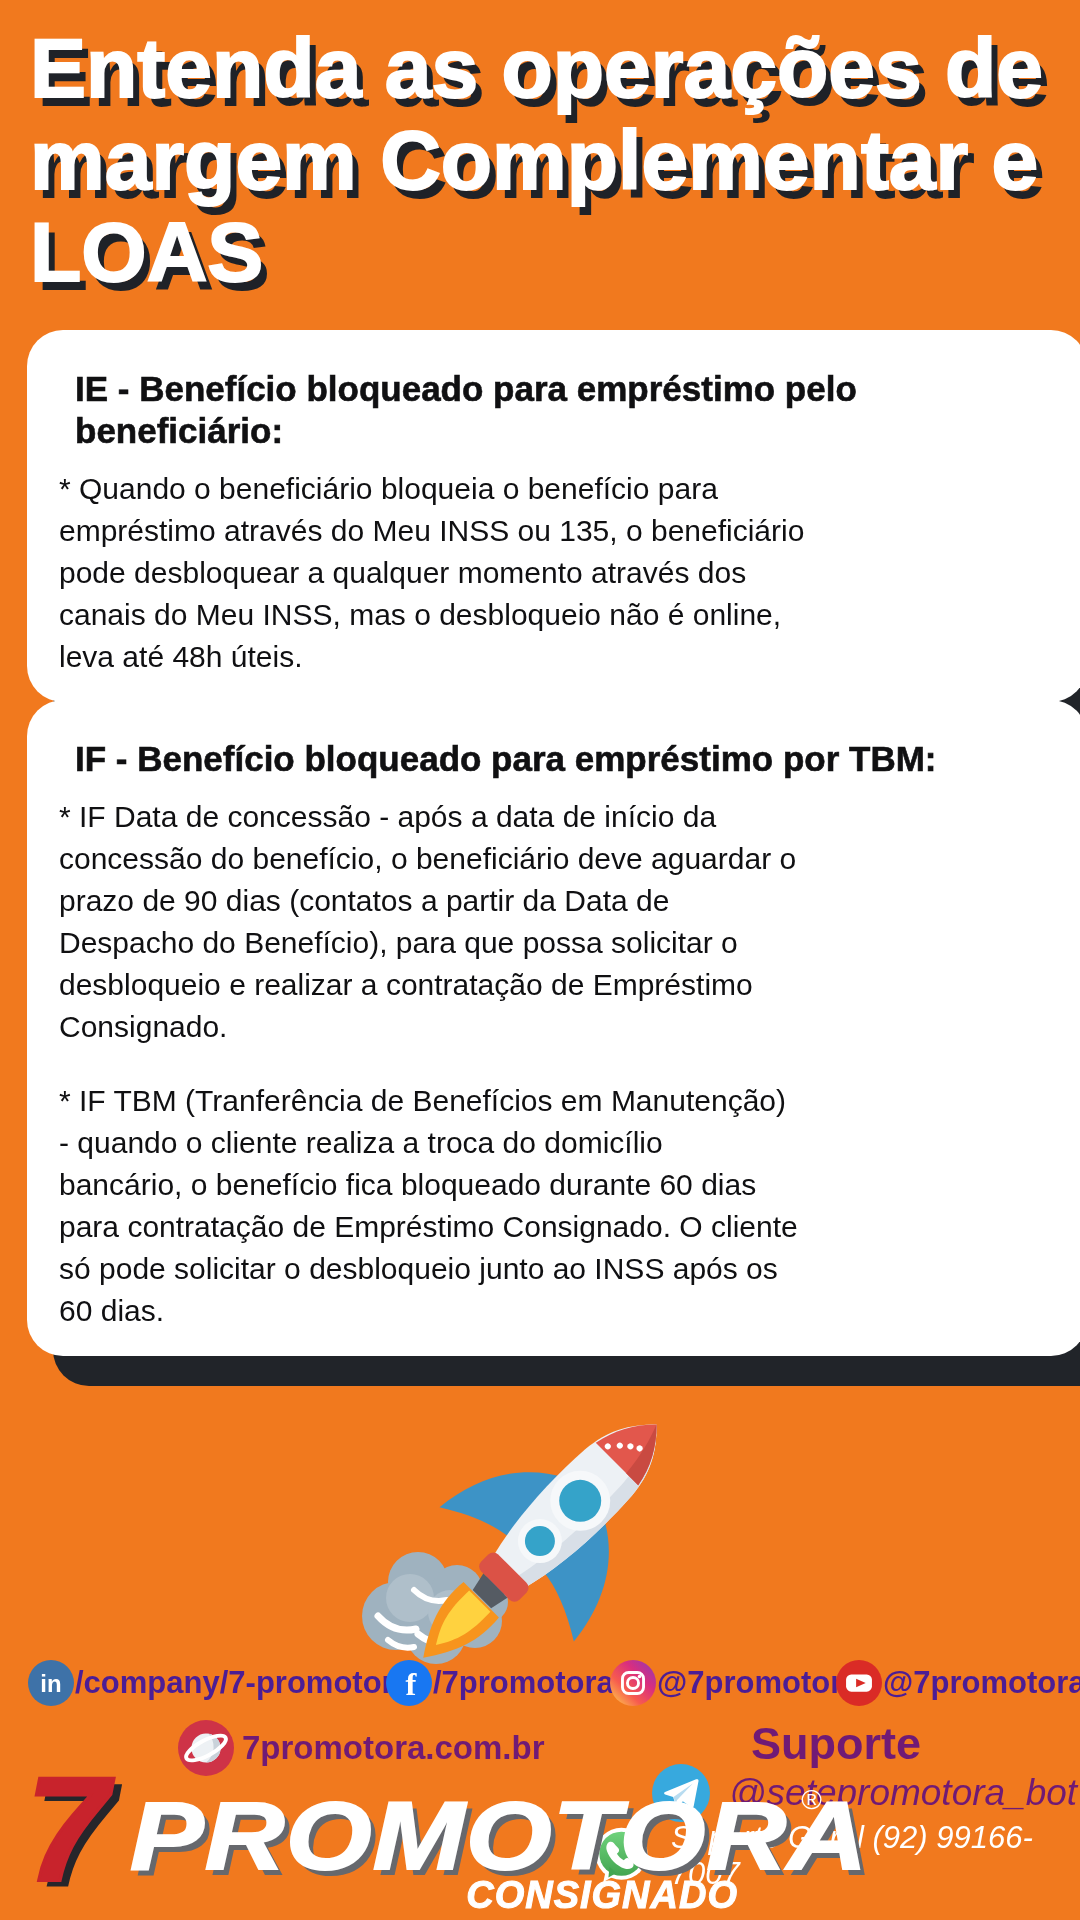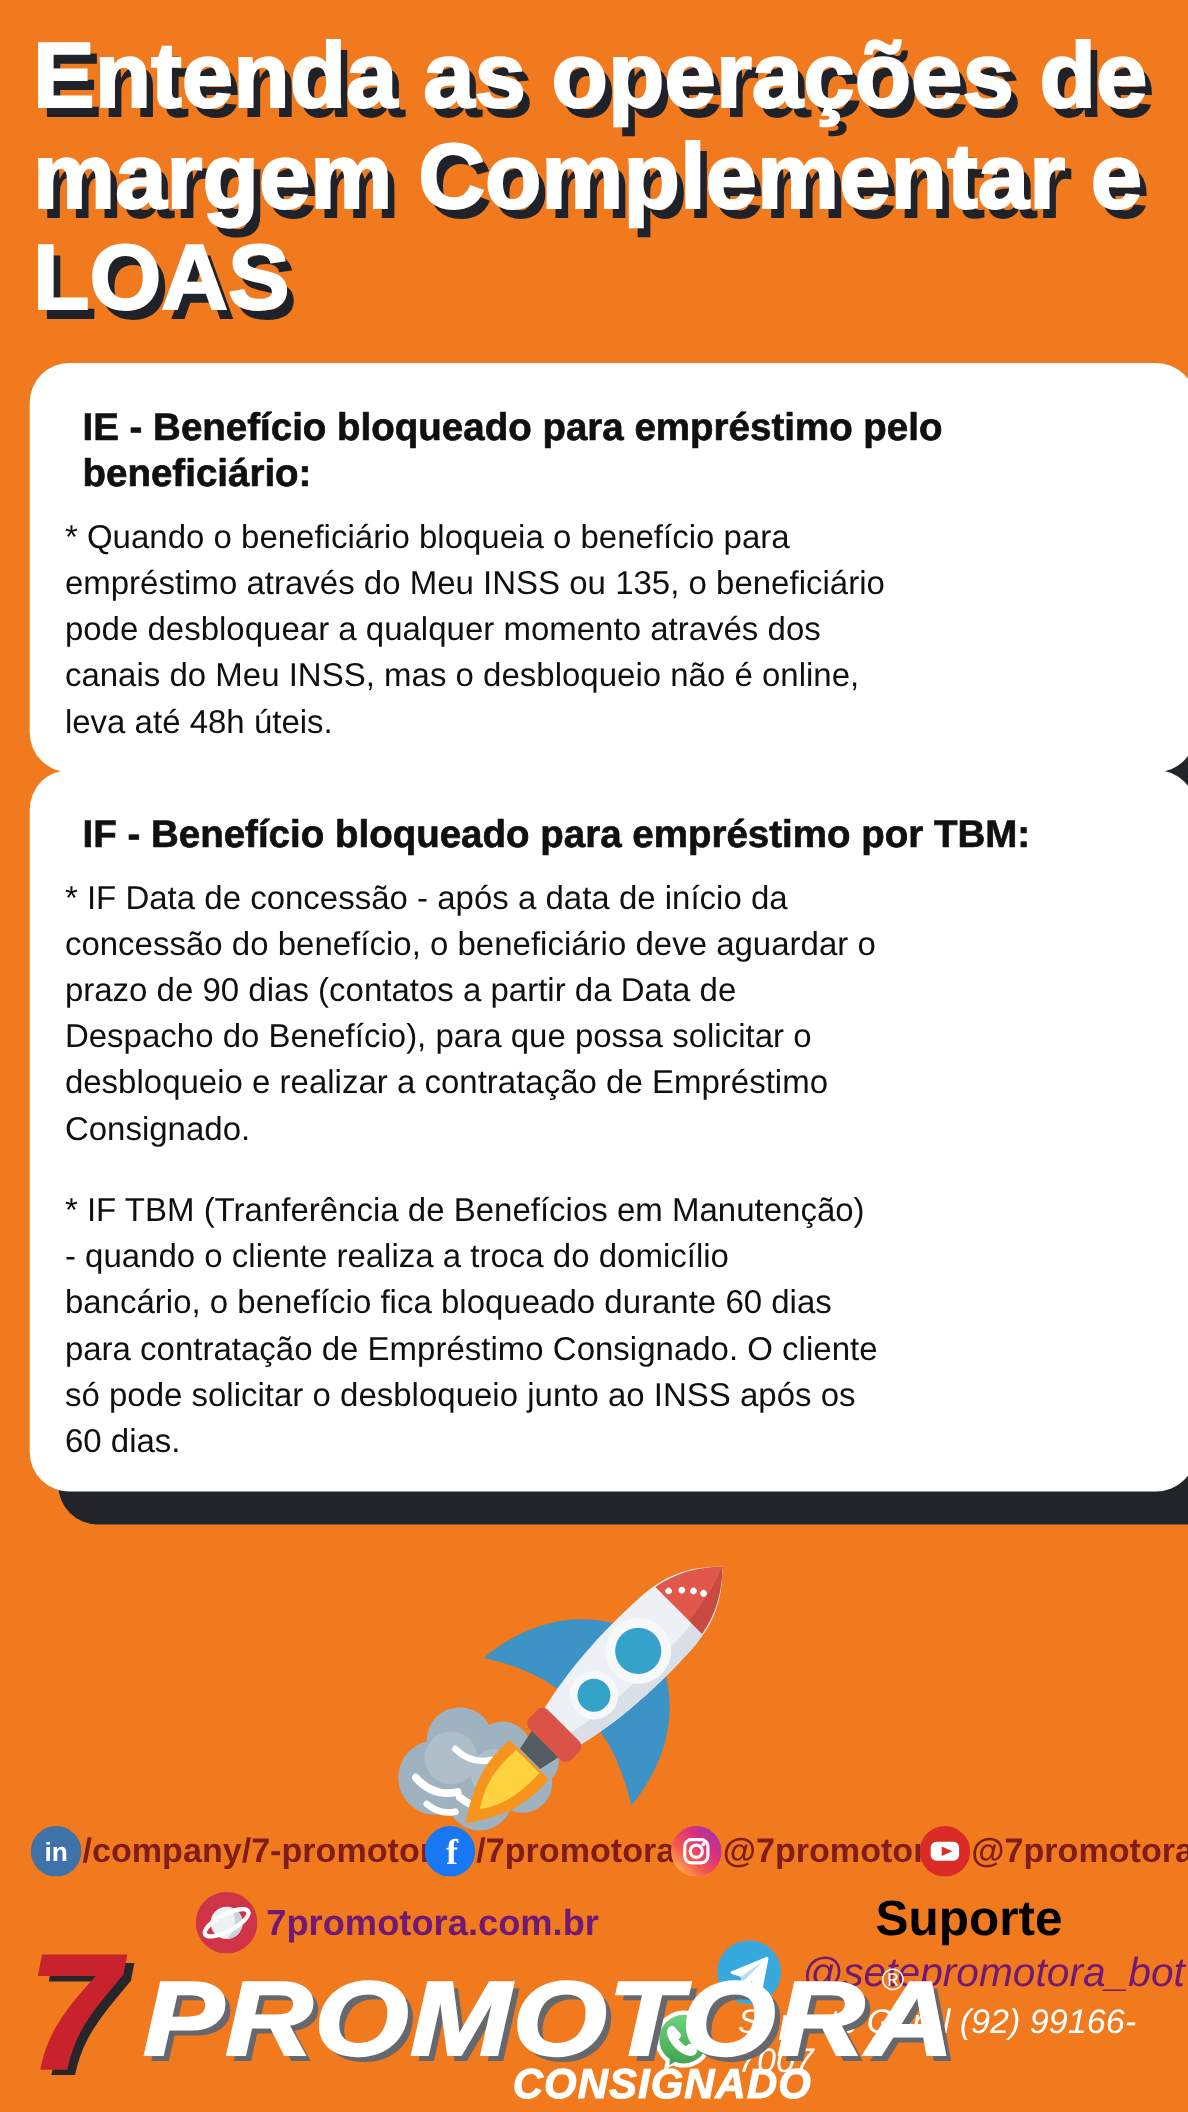--- a/index.html
+++ b/index.html
@@ -25,32 +25,32 @@
            white-space:pre-line;-webkit-text-stroke:0.6px #101012;}
   .card p{margin:0;font-size:30px;line-height:42px;font-weight:400;
           white-space:pre-line;}
   .card p + p{margin-top:32px;}
 
   
   .rocket{position:absolute;left:318px;top:1378px;width:440px;height:300px;}
 
   
   .social-item{position:absolute;top:1660px;display:flex;align-items:center;
-               gap:1px;color:#7f1d1d;font-size:31px;font-weight:600;}
+               gap:1px;color:#4c1d95;font-size:31px;font-weight:600;}
   .social-item svg{display:block;}
   .si-linkedin{left:28px;}
   .si-facebook{left:386px;}
   .si-instagram{left:610px;}
   .si-youtube{left:836px;}
 
   .website-row{position:absolute;left:178px;top:1720px;display:flex;
                align-items:center;gap:8px;color:#701a75;font-size:33px;font-weight:600;}
 
-  .suporte{position:absolute;left:681px;top:1718px;width:400px;text-align:center;
-           color:#000000;font-size:45px;font-weight:600;}
+  .suporte{position:absolute;left:636px;top:1718px;width:400px;text-align:center;
+           color:#701a75;font-size:45px;font-weight:600;}
 
   .telegram-row{position:absolute;left:652px;top:1764px;display:flex;
                 align-items:center;gap:19px;color:#701a75;font-size:37px;
                 font-style:italic;font-weight:400;}
   .whatsapp-row{position:absolute;left:592px;top:1820px;display:flex;
                 align-items:center;gap:20px;color:#fff;font-size:31px;
                 font-style:italic;font-weight:400;}
 
   
   .logo{position:absolute;left:26px;top:1796px;width:780px;height:120px;}

